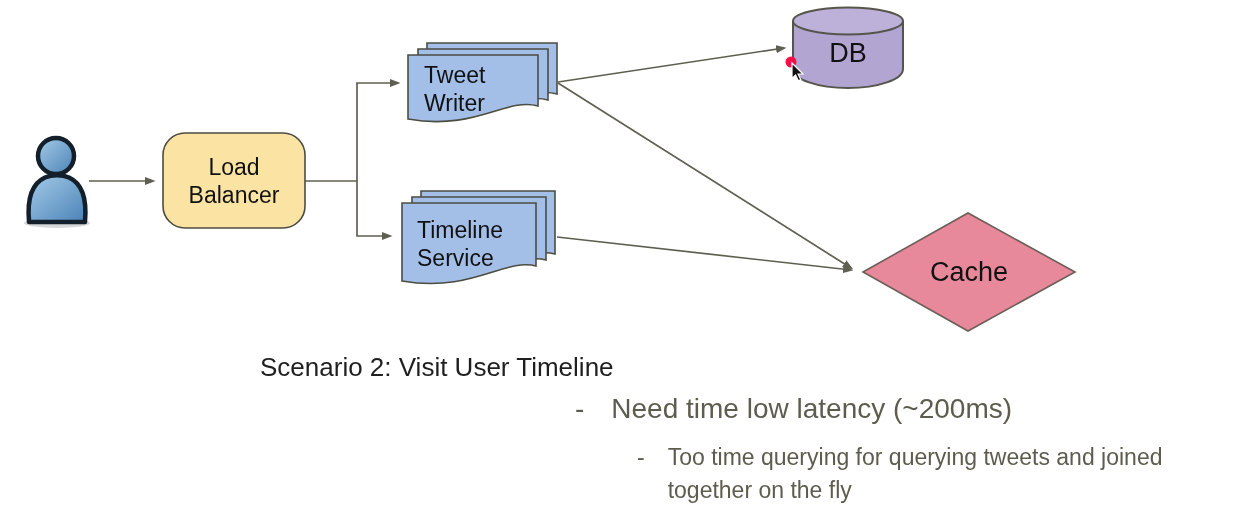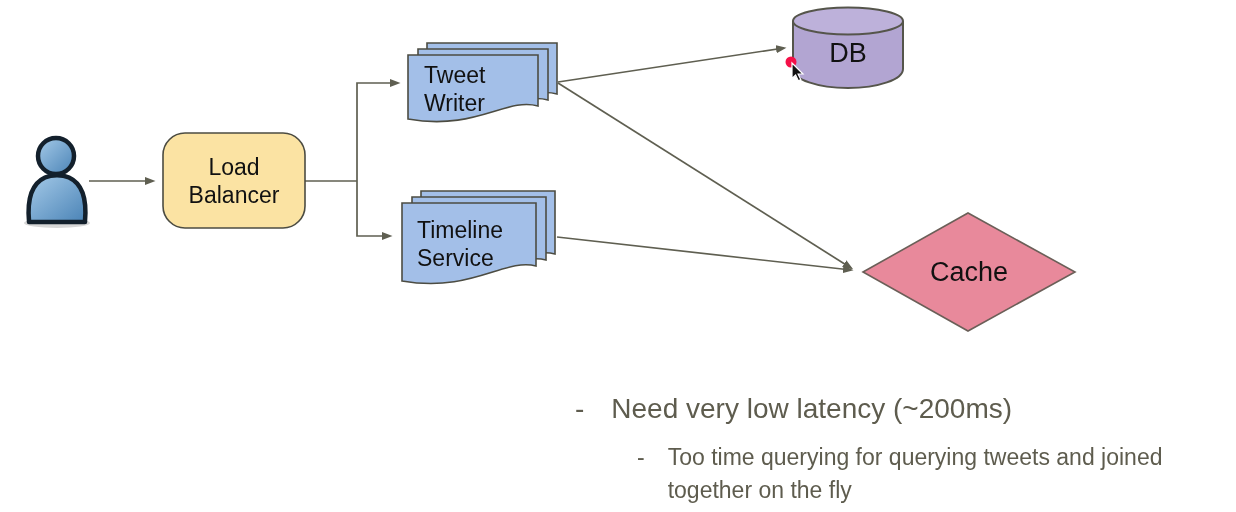--- a/index.html
+++ b/index.html
@@ -106,24 +106,25 @@
       <polygon points="863,272 968,213 1075,272 968,331" fill="#e8899b" stroke="#6b5f58" stroke-width="1.6"></polygon>
       <text class="node-label" x="969" y="281" font-size="27" text-anchor="middle">Cache</text>
     </g>
 
     <circle cx="791" cy="62" r="5.5" fill="#f41048"></circle>
     <g transform="translate(792,63)">
       <path d="M0 0 L0 15.5 L3.6 12 L6.3 17.8 L8.8 16.6 L6.1 11 L11 11 Z" fill="#111111" stroke="#ffffff" stroke-width="1.2"></path>
     </g>
   </svg>
 
+  <div class="caption scenario-caption">Scenario 2: Visit User Timeline</div>
 
   <div class="bullet bullet-l1">
     <span class="marker">-</span>
-    <span class="btext">Need very low latency (~200ms)</span>
+    <span class="btext">Need time low latency (~200ms)</span>
   </div>
 
   <div class="bullet bullet-l2">
     <span class="marker">-</span>
     <span class="btext">Too time querying for querying tweets and joined together on the fly</span>
   </div>
 
 </div>
 
 </body></html>

